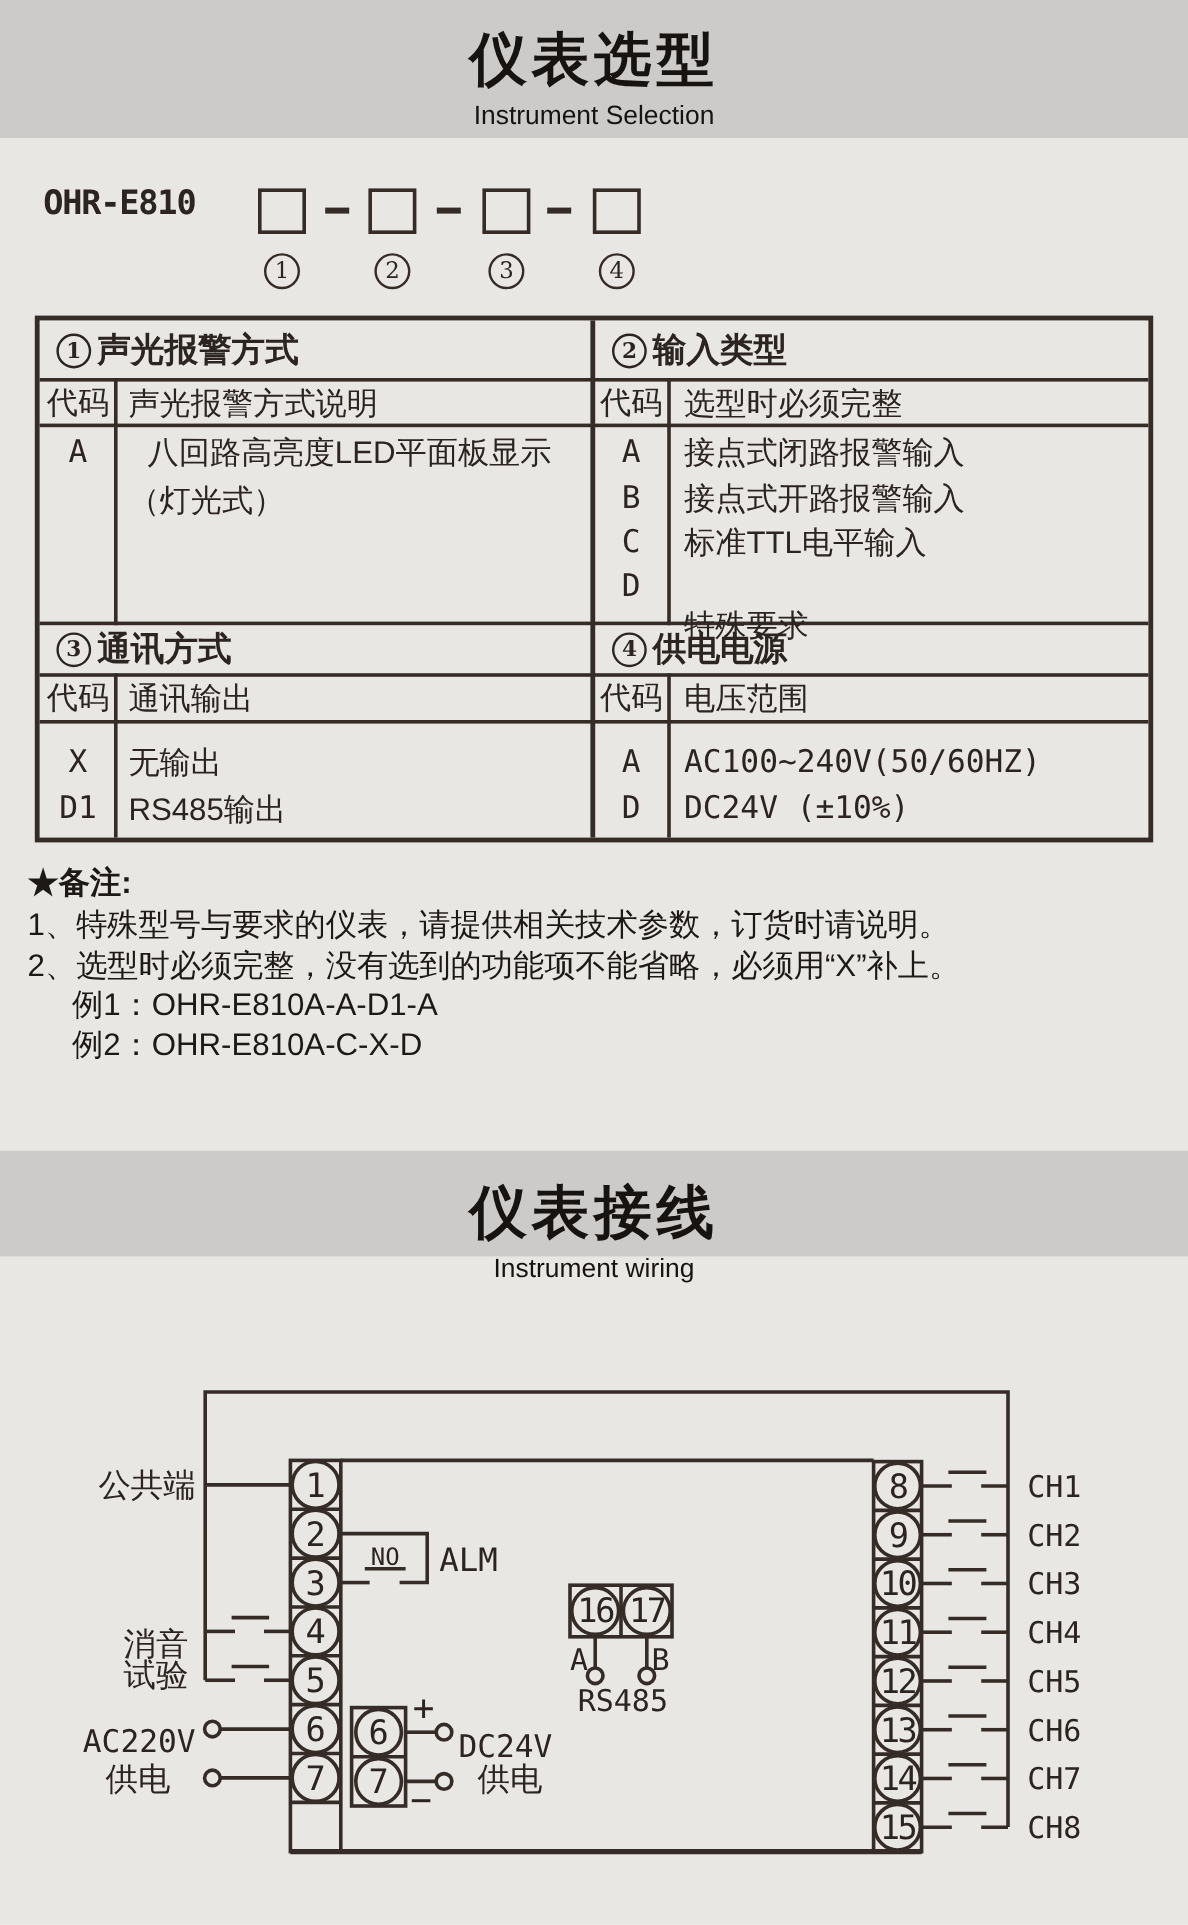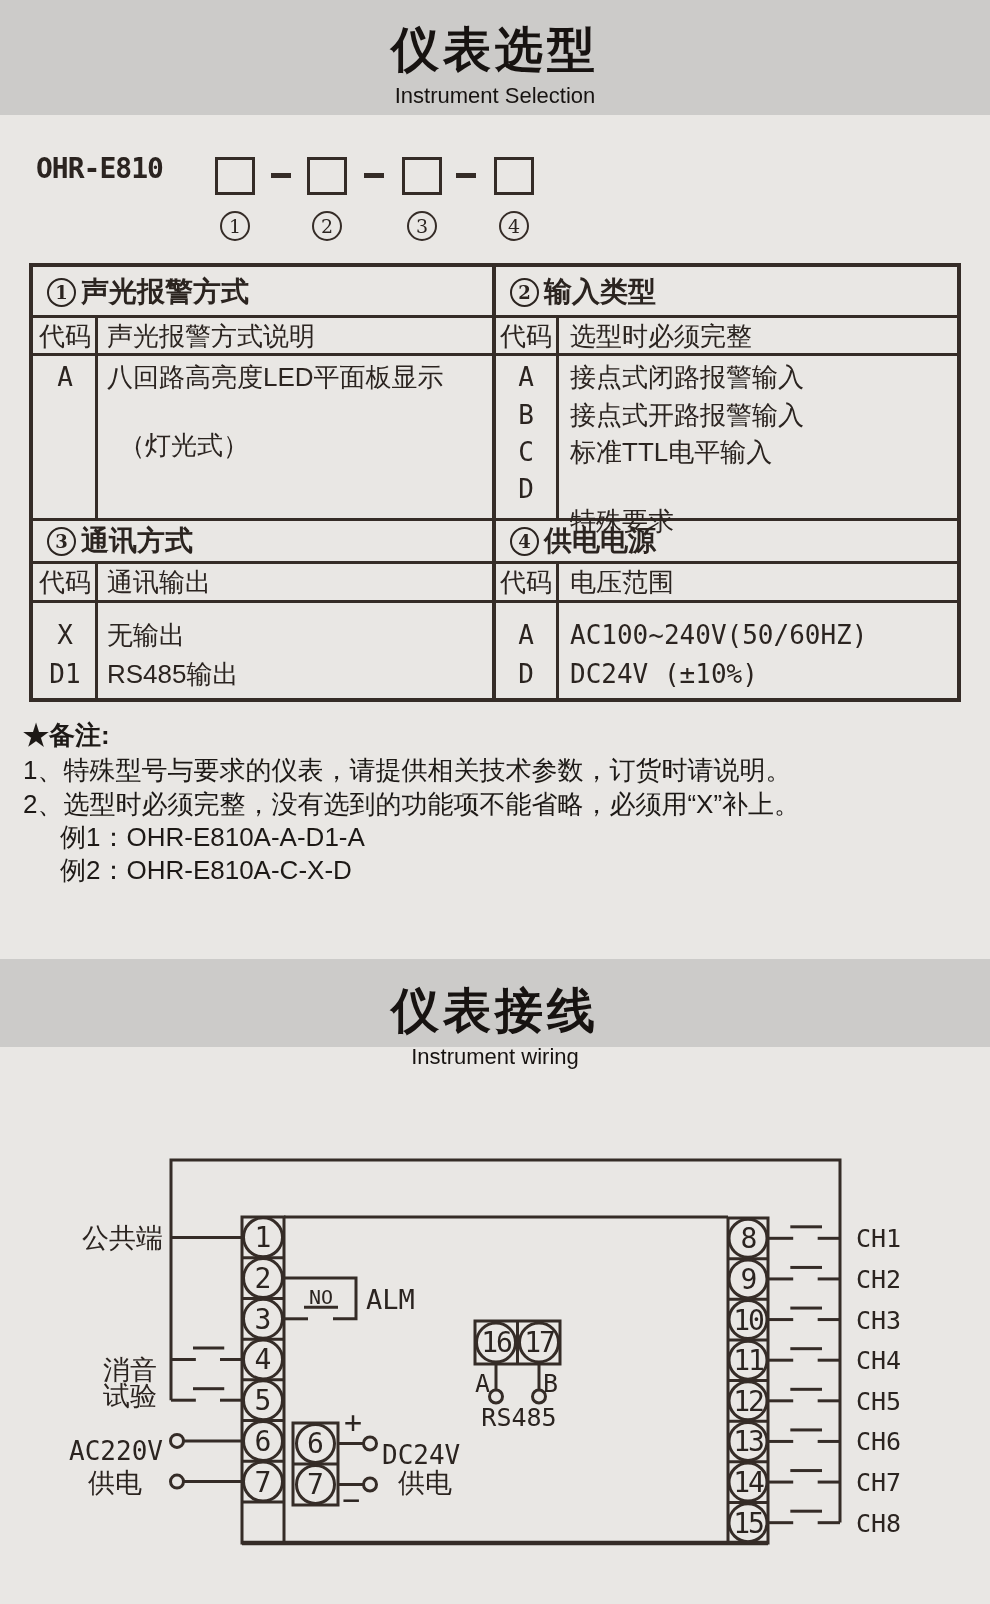--- a/index.html
+++ b/index.html
@@ -72,22 +72,22 @@
     <div class="vl" style="left:523px;top:48px;width:3px;height:206px;"></div>
     <div class="vl" style="left:523px;top:294px;width:3px;height:137px;"></div>
 
     <div class="sec-head" style="left:14px;top:5px;">
       <span class="circle-num">1</span>
       <span>声光报警方式</span>
     </div>
     <div class="cell code-col" style="left:0;top:52px;">代码</div>
     <div class="cell" style="left:74px;top:52px;">声光报警方式说明</div>
     <div class="cell code-col" style="left:0;top:93px;">A</div>
-    <div class="cell" style="left:74px;top:93px;text-align:center;">八回路高亮度LED平面板显示</div>
-    <div class="cell" style="left:86px;top:133px;margin-top:28px;">（灯光式）</div>
+    <div class="cell" style="left:90px;top:93px;text-align:center;">八回路高亮度LED平面板显示</div>
+    <div class="cell" style="left:74px;top:133px;">（灯光式）</div>
 
     <div class="sec-head" style="left:477px;top:5px;">
       <span class="circle-num">2</span>
       <span>输入类型</span>
     </div>
     <div class="cell code-col" style="left:461px;top:52px;">代码</div>
     <div class="cell" style="left:537px;top:52px;">选型时必须完整</div>
     <div class="cell code-col" style="left:461px;top:93px;">A</div>
     <div class="cell" style="left:537px;top:93px;">接点式闭路报警输入</div>
     <div class="cell code-col" style="left:461px;top:131px;">B</div>

